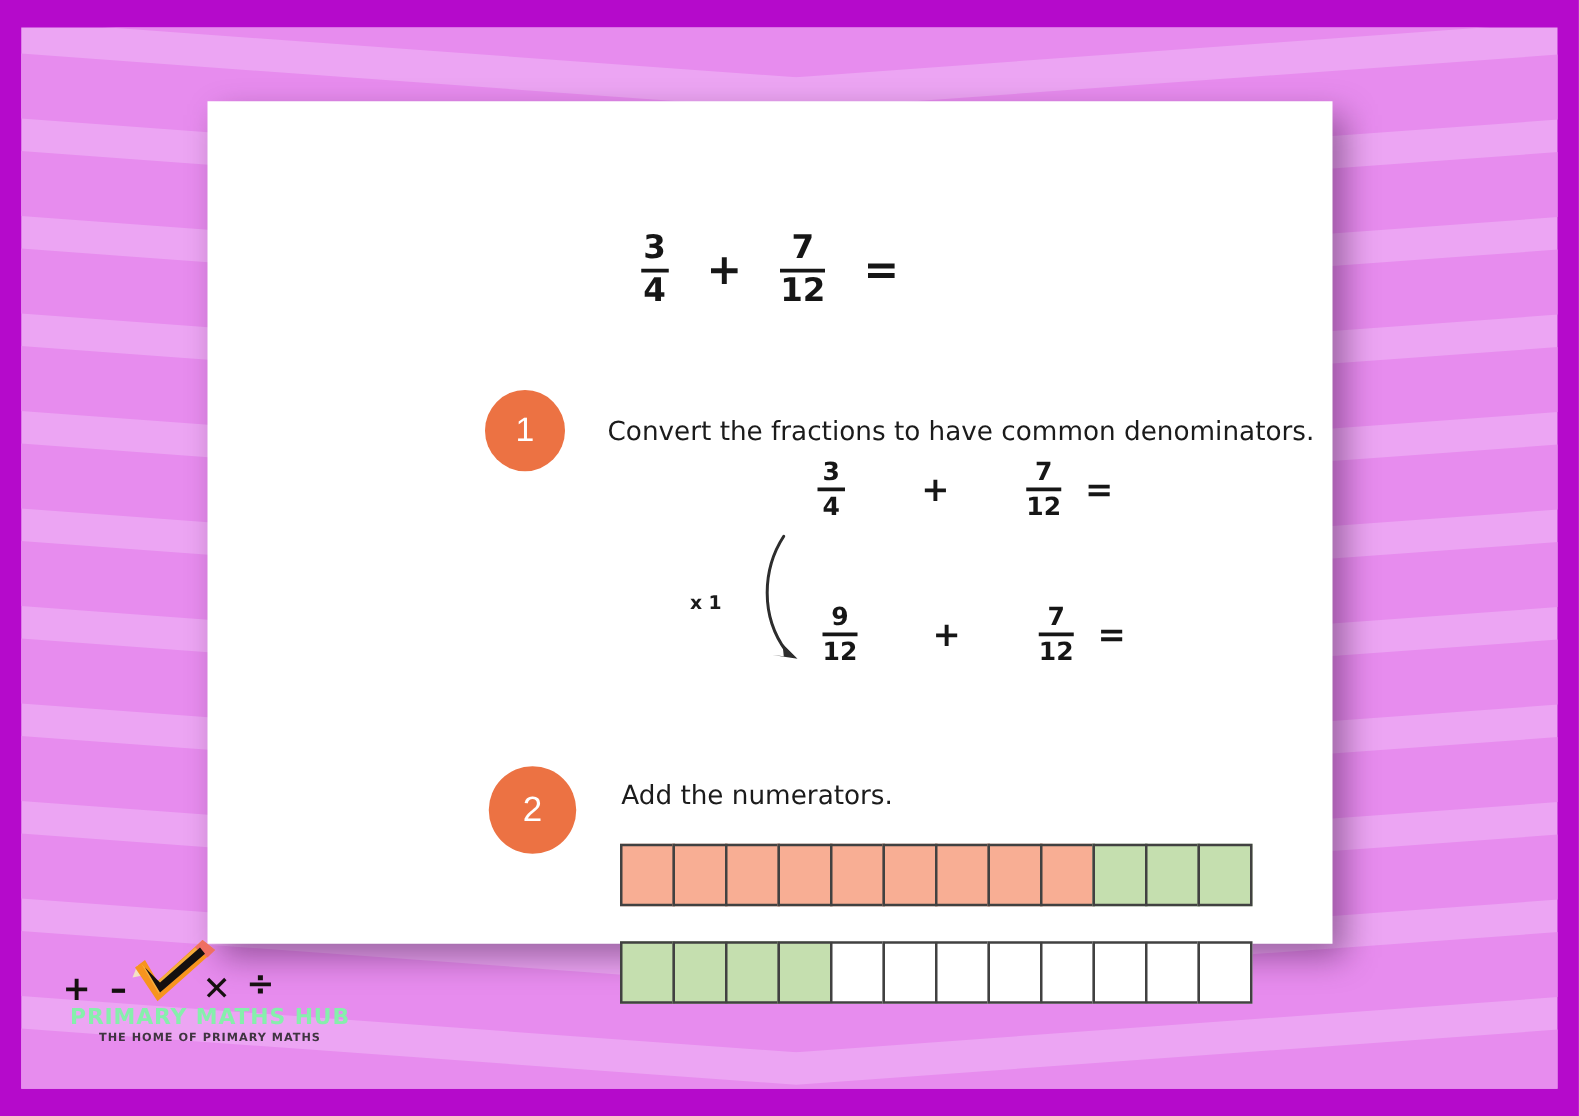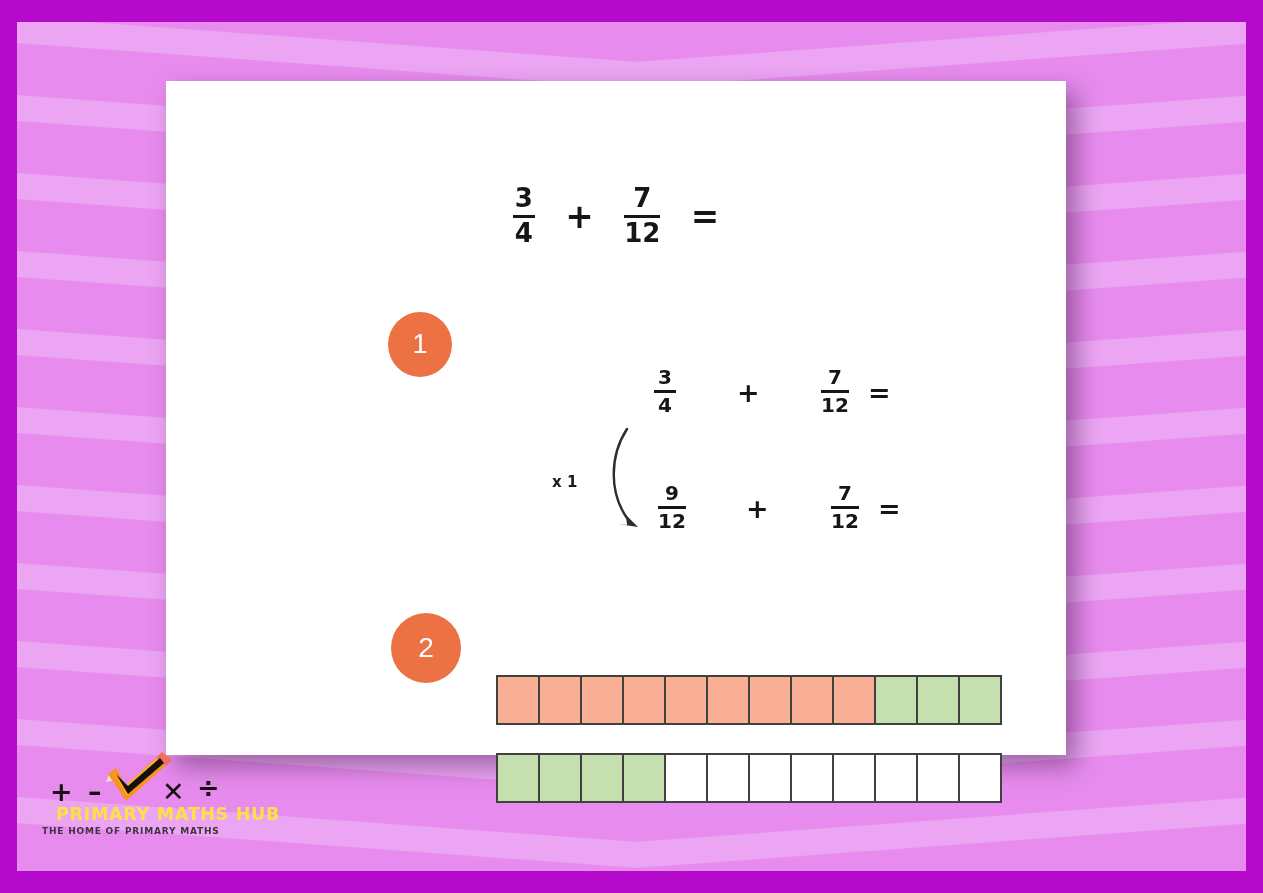--- a/index.html
+++ b/index.html
@@ -239,28 +239,28 @@
   .logo-title {
     position: absolute;
     left: 0;
     top: 52px;
     width: 252px;
     text-align: center;
     font-family: "DejaVu Sans", sans-serif;
     font-weight: bold;
     font-size: 17.5px;
     letter-spacing: 0.7px;
-    color: #fde047;
+    color: #86efac;
   }
   .logo-sub {
     position: absolute;
     left: 0;
     top: 74px;
     width: 252px;
-    text-align: left;
+    text-align: center;
     font-family: "DejaVu Sans", sans-serif;
     font-weight: bold;
     font-size: 9px;
     letter-spacing: 0.8px;
     color: #3f3440;
   }
 </style>
 </head>
 <body>
 
@@ -300,20 +300,21 @@
         <span class="bar"></span>
         <span class="den">12</span>
       </span>
       <span class="sp"></span>
       <span class="op">=</span>
     </div>
 
     <div class="step-badge badge-1">
       <span>1</span>
     </div>
+    <div class="step-text step1-text">Convert the fractions to have common denominators.</div>
 
     <div class="eq-row1">
       <span class="at" style="left:488px;">
         <span class="frac">
           <span class="num">3</span>
           <span class="bar"></span>
           <span class="den">4</span>
         </span>
       </span>
       <span class="at op" style="left:571px; top:10px;">+</span>
@@ -349,20 +350,21 @@
           <span class="bar"></span>
           <span class="den">12</span>
         </span>
       </span>
       <span class="at op" style="left:712px; top:10px;">=</span>
     </div>
 
     <div class="step-badge badge-2">
       <span>2</span>
     </div>
+    <div class="step-text step2-text">Add the numerators.</div>
 
     <div class="bar-strip strip-1" id="strip1">
         <div class="cell orange"></div>
         <div class="cell orange"></div>
         <div class="cell orange"></div>
         <div class="cell orange"></div>
         <div class="cell orange"></div>
         <div class="cell orange"></div>
         <div class="cell orange"></div>
         <div class="cell orange"></div>

